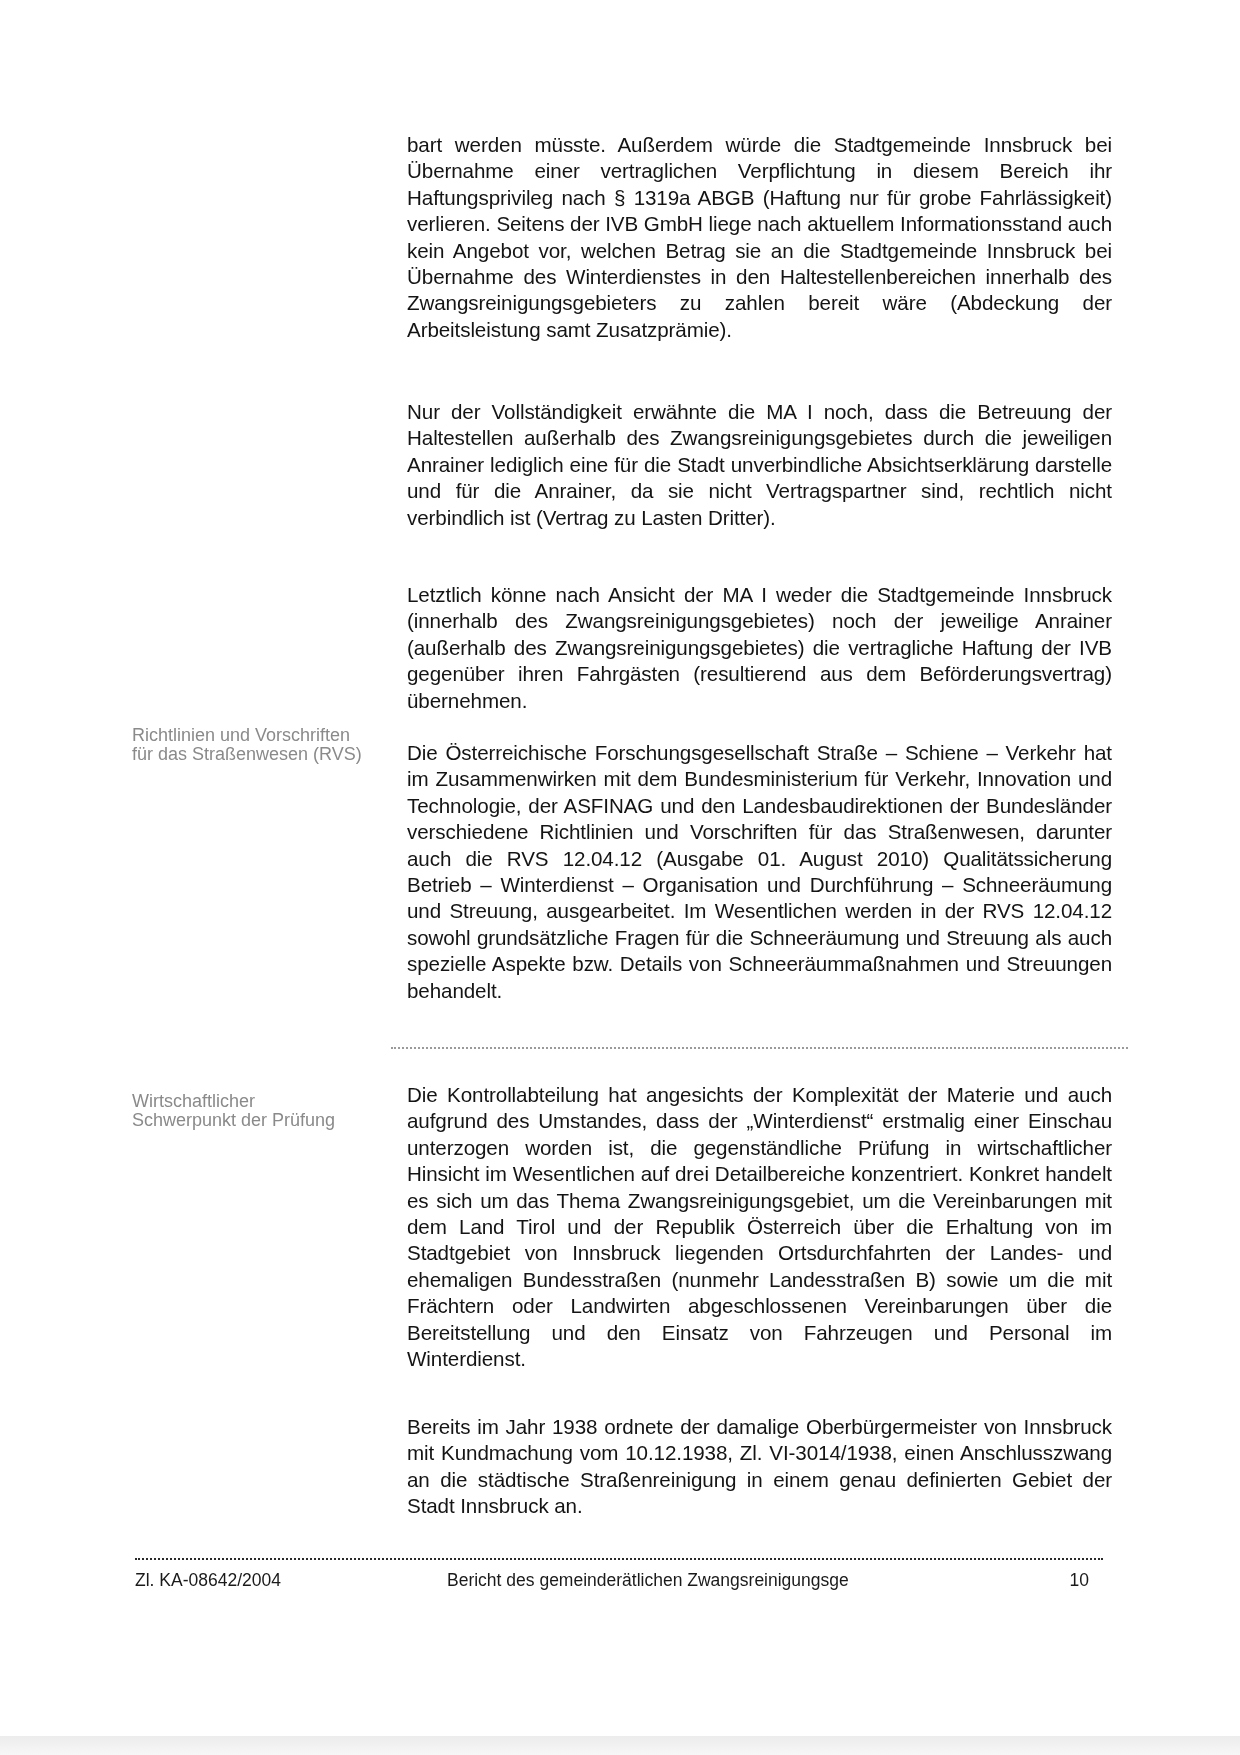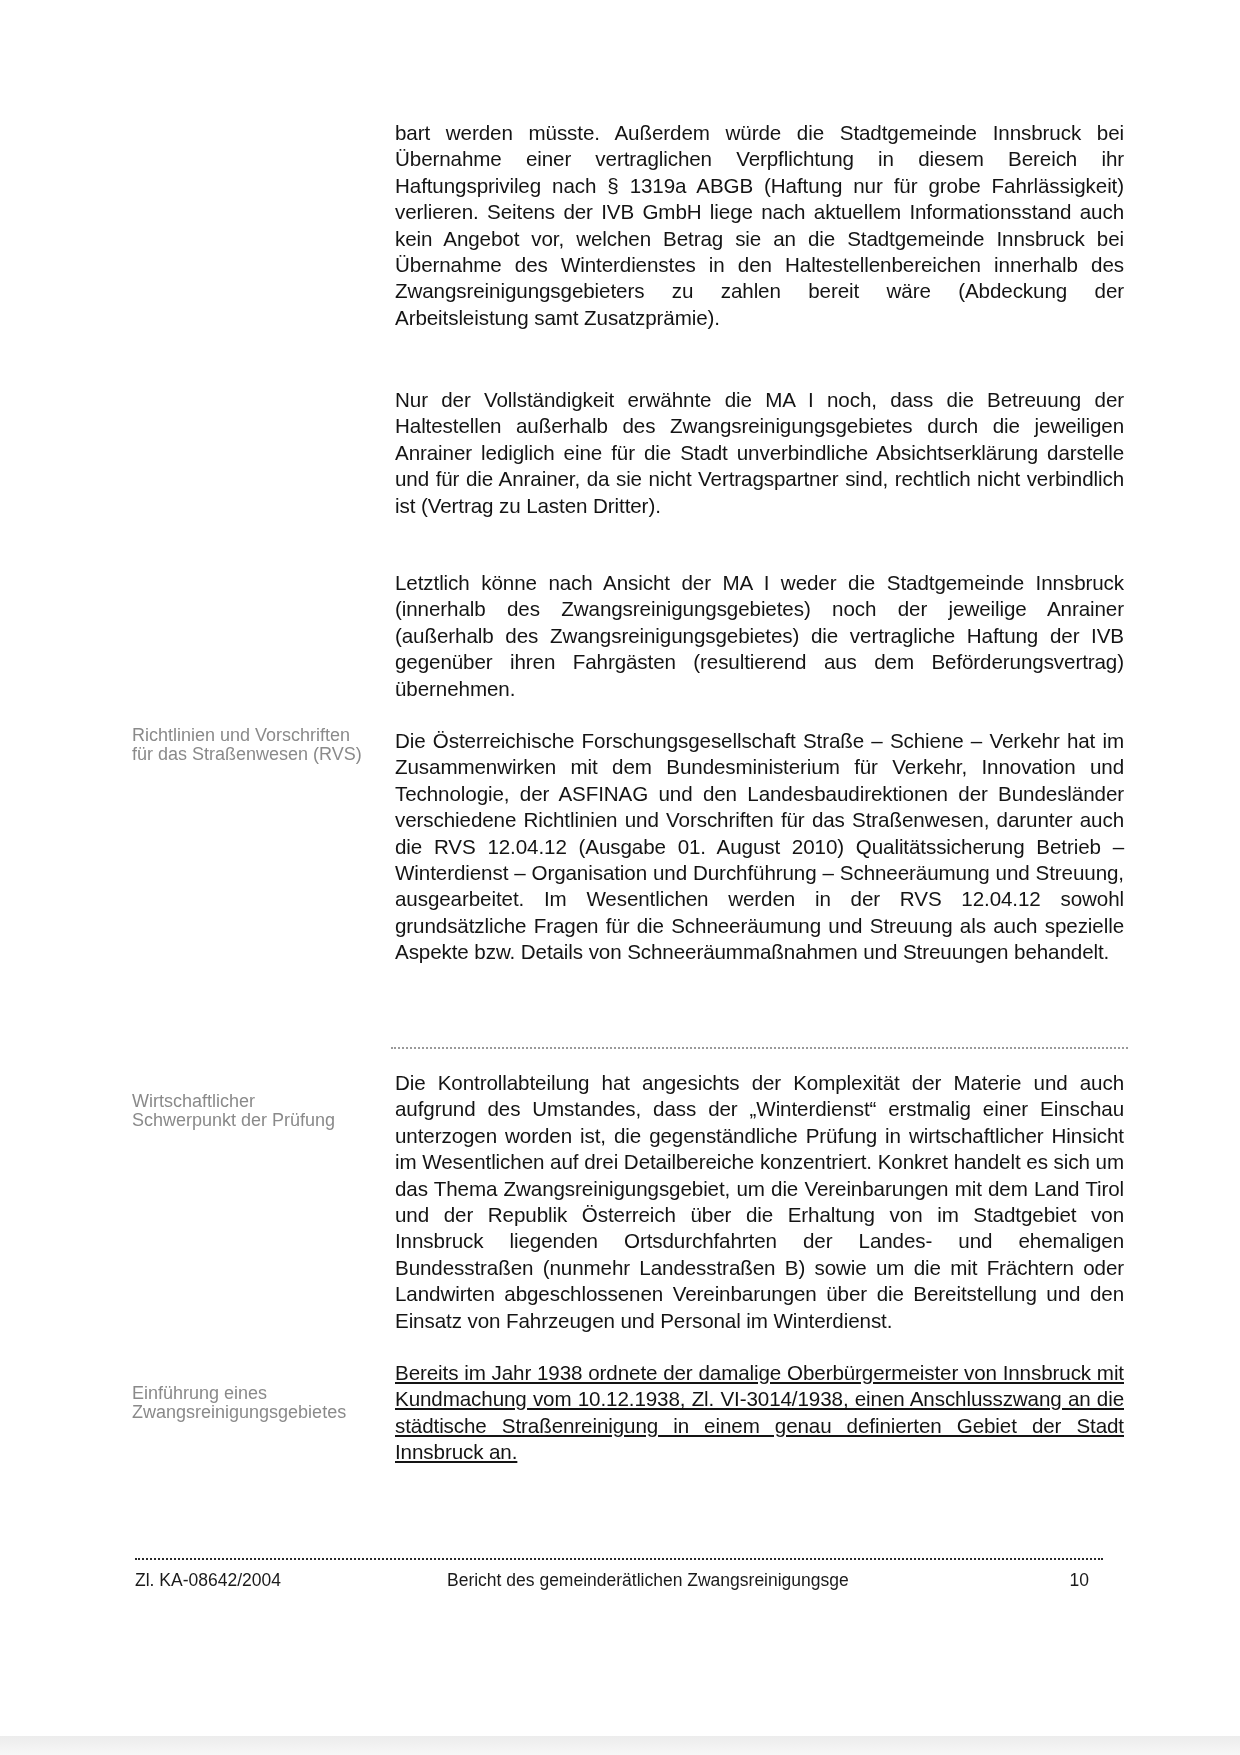--- a/index.html
+++ b/index.html
@@ -23,21 +23,21 @@
     }
     .main-col {
       position: absolute;
       left: 391px;
       width: 737px;
     }
     .para {
       font-size: 20.6px;
       line-height: 26.4px;
       text-align: justify;
-      margin: 4px;
+      margin: 16px;
       letter-spacing: -0.1px;
       hyphens: manual;
     }
     .side-note {
       position: absolute;
       left: 132px;
       width: 230px;
       font-size: 18px;
       line-height: 19px;
       color: #8a8a8a;
@@ -111,23 +111,22 @@
   </div>
 
   <div class="dotted-rule" style="top:1047px;"></div>
 
   <p class="side-note" style="top:1068px;margin-top:24px;">Wirtschaftlicher Schwerpunkt der Prü­fung</p>
 
   <div class="main-col" style="top:1066px;">
     <p class="para">Die Kontrollabteilung hat angesichts der Komplexität der Materie und auch aufgrund des Umstandes, dass der „Winterdienst“ erstmalig einer Einschau unterzogen worden ist, die gegenständliche Prüfung in wirt­schaftlicher Hinsicht im Wesentlichen auf drei Detailbereiche kon­zentriert. Konkret handelt es sich um das Thema Zwangsreinigungsge­biet, um die Vereinbarungen mit dem Land Tirol und der Republik Österreich über die Erhaltung von im Stadtgebiet von Innsbruck liegen­den Ortsdurchfahrten der Landes- und ehemaligen Bundesstraßen (nunmehr Landesstraßen B) sowie um die mit Frächtern oder Landwir­ten abgeschlossenen Vereinbarungen über die Bereitstellung und den Einsatz von Fahrzeugen und Personal im Winterdienst.</p>
   </div>
 
-  <p class="side-note" style="top:1384px;">Einführung eines Zwangsreinigungs­gebietes</p>
 
-  <div class="main-col" style="top:1356px;text-decoration:underline;">
+  <div class="main-col" style="top:1398px;">
     <p class="para">Bereits im Jahr 1938 ordnete der damalige Oberbürgermeister von Innsbruck mit Kundmachung vom 10.12.1938, Zl. VI-3014/1938, einen Anschlusszwang an die städtische Straßenreinigung in einem genau definierten Gebiet der Stadt Innsbruck an.</p>
   </div>
 
   <div class="footer-rule"></div>
   <div class="footer-row">
     <span class="footer-left">Zl. KA-08642/2004</span>
     <span class="footer-center">Bericht des gemeinderätlichen Zwangsreinigungsge</span>
     <span class="footer-right">10</span>
   </div>
 

